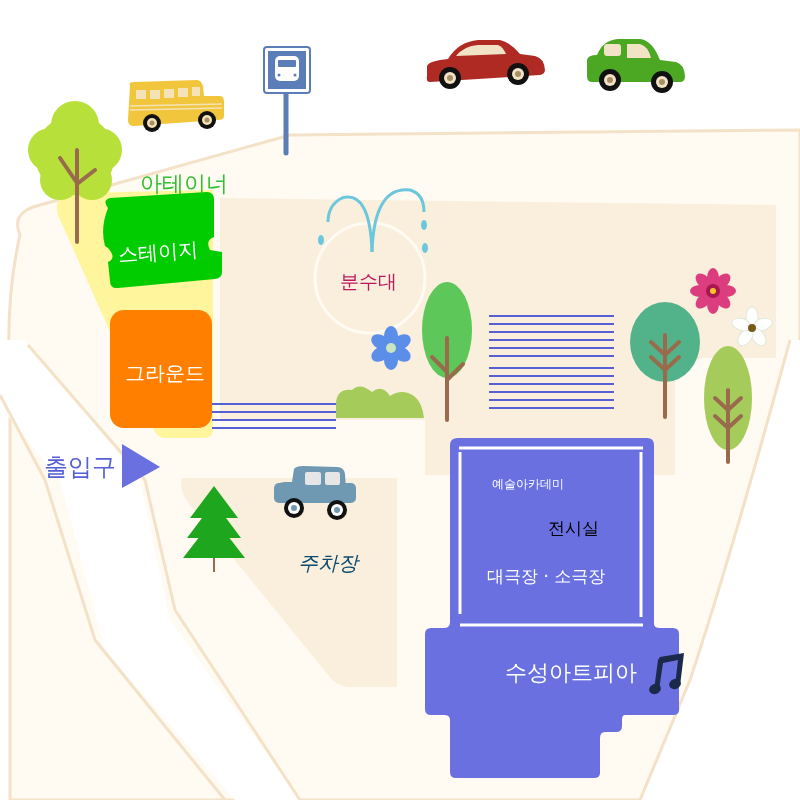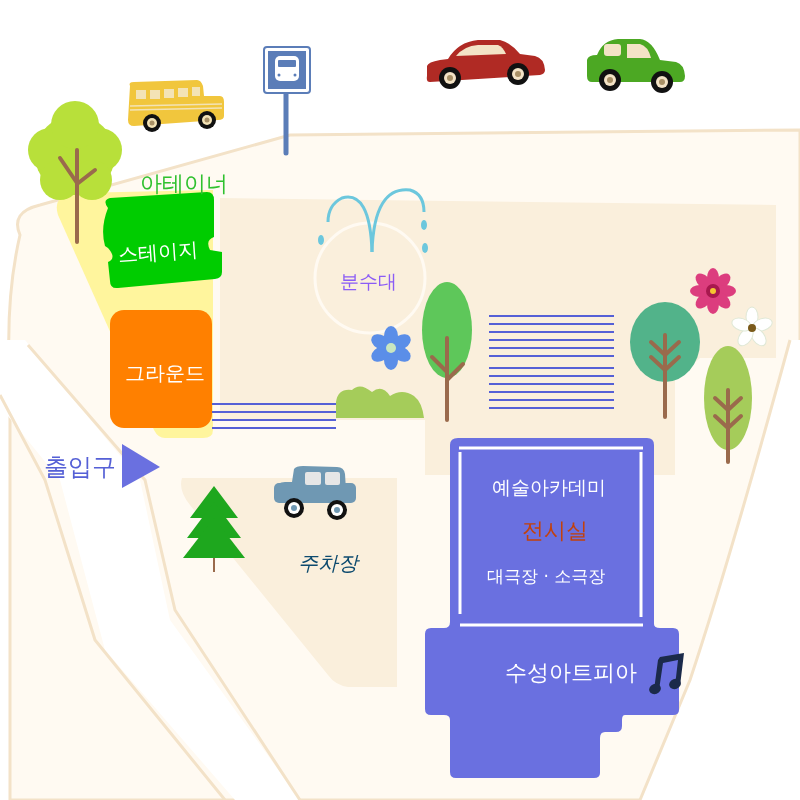--- a/index.html
+++ b/index.html
@@ -2,25 +2,25 @@
 <html><head>
 <meta charset="utf-8">
 <style>
   html, body { margin:0; padding:0; background:#ffffff; }
   body { width:800px; height:800px; position:relative; overflow:hidden; font-family:"DejaVu Sans", sans-serif; }
   svg.map { position:absolute; left:0; top:0; }
   .lbl { position:absolute; white-space:nowrap; line-height:1; }
   .l-ath { left:140px; top:173px; font-size:22px; color:#2fc12f; }
   .l-stage { left:118px; top:242px; font-size:20px; color:#ffffff; transform:rotate(-4deg); }
   .l-ground { left:125px; top:363px; font-size:20px; color:#ffffff;text-align:center; }
-  .l-fountain { left:340px; top:272px; font-size:19px; color:#8b5cf6; }
+  .l-fountain { left:340px; top:272px; font-size:19px; color:#be185d; }
   .l-entry { left:44px; top:455px; font-size:24px; color:#5560d6; }
   .l-parking { left:298px; top:553px; font-size:20px; color:#0c4a6e;font-style:italic; }
-  .l-academy { left:492px; top:478px; font-size:19px; color:#ffffff; }
-  .l-gallery { left:522px; top:520px; font-size:22px; color:#c2410c; }
+  .l-academy { left:492px; top:478px; font-size:12px; color:#ffffff; }
+  .l-gallery { left:548px; top:520px; font-size:17px; color:#000000; }
   .l-theater { left:487px; top:568px; font-size:17px; color:#ffffff; }
   .l-artpia { left:505px; top:662px; font-size:22px; color:#ffffff; }
 </style>
 </head>
 <body>
 
 <svg class="map" width="800" height="800" viewBox="0 0 800 800">
 
   <path d="M20 235 Q10 212 40 205 L290 135 L800 130 L800 800 L10 800 L10 380 Q5 300 20 235 Z" fill="#fffaf2" stroke="#f3e2c8" stroke-width="3"></path>
 

